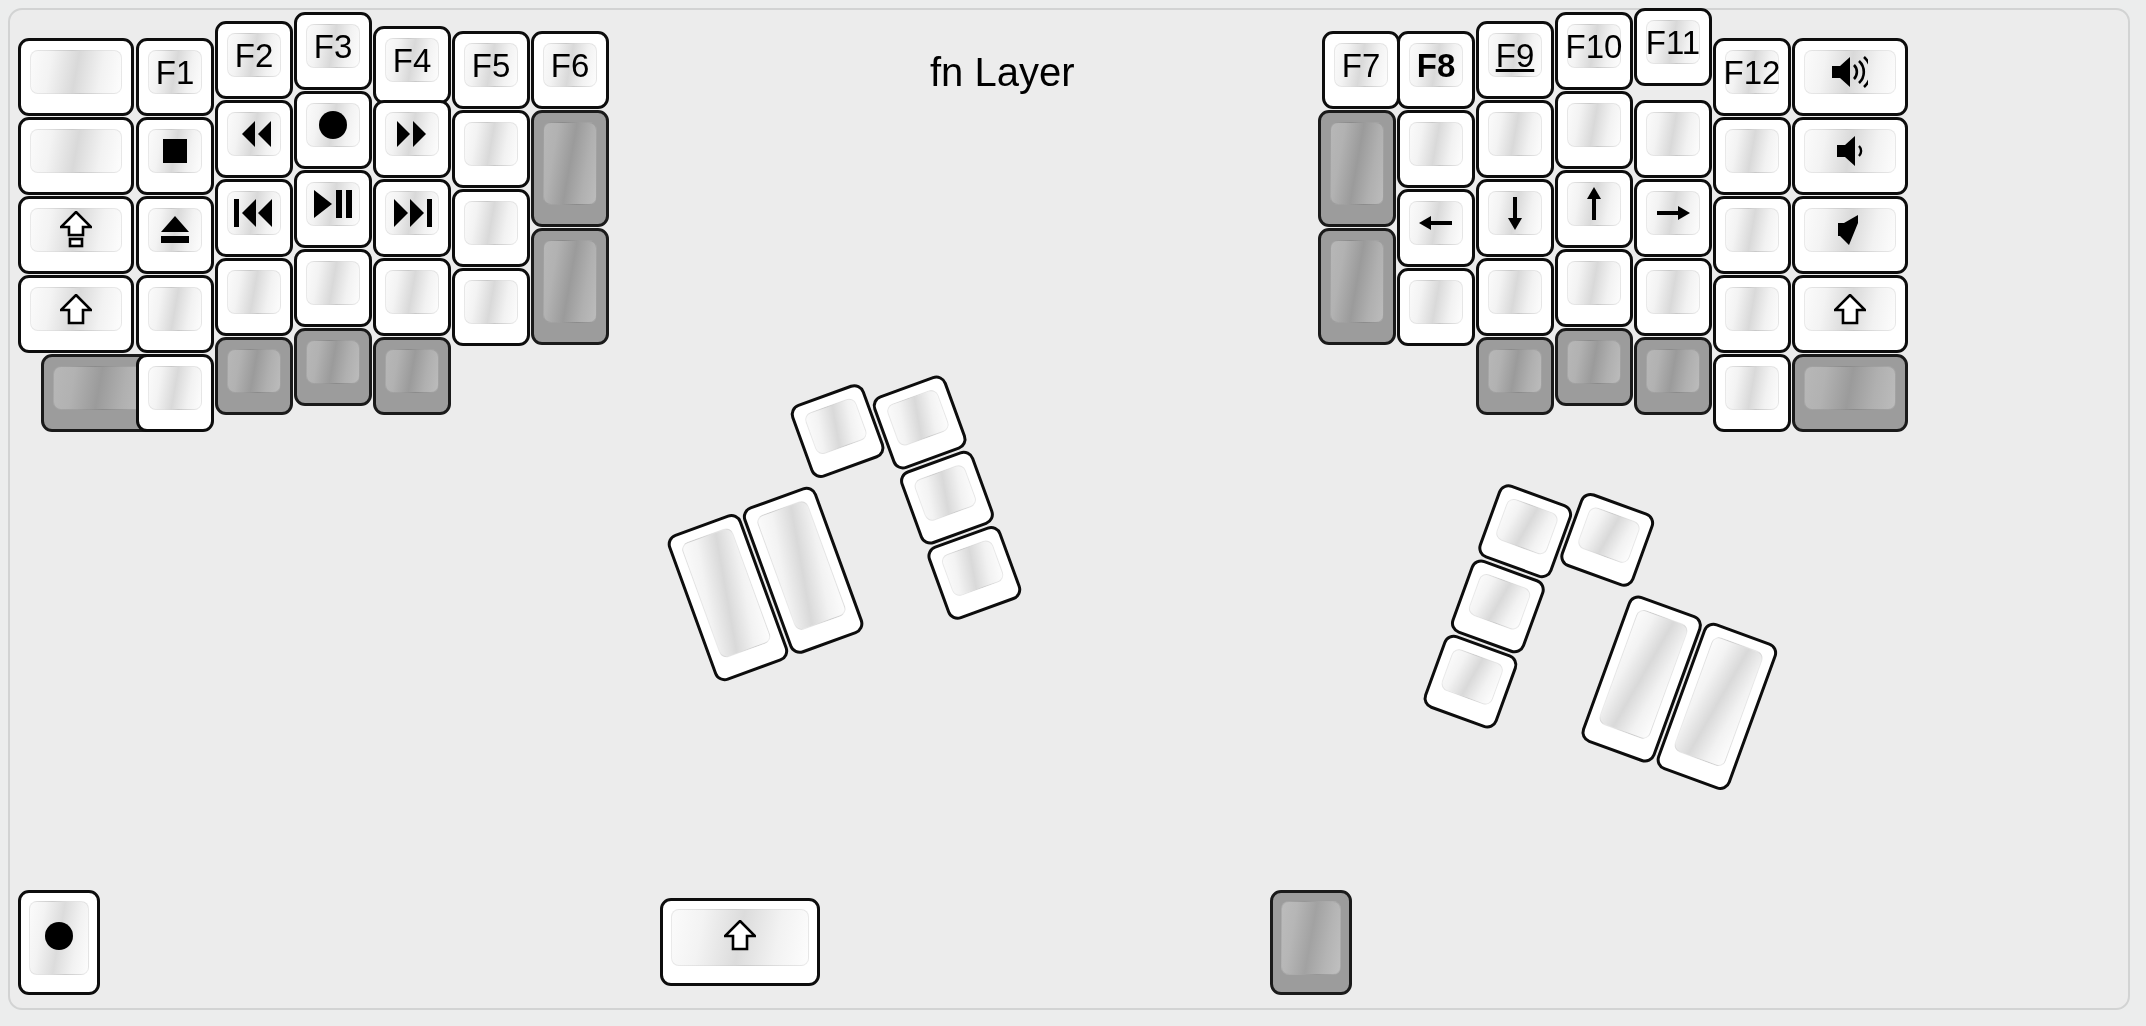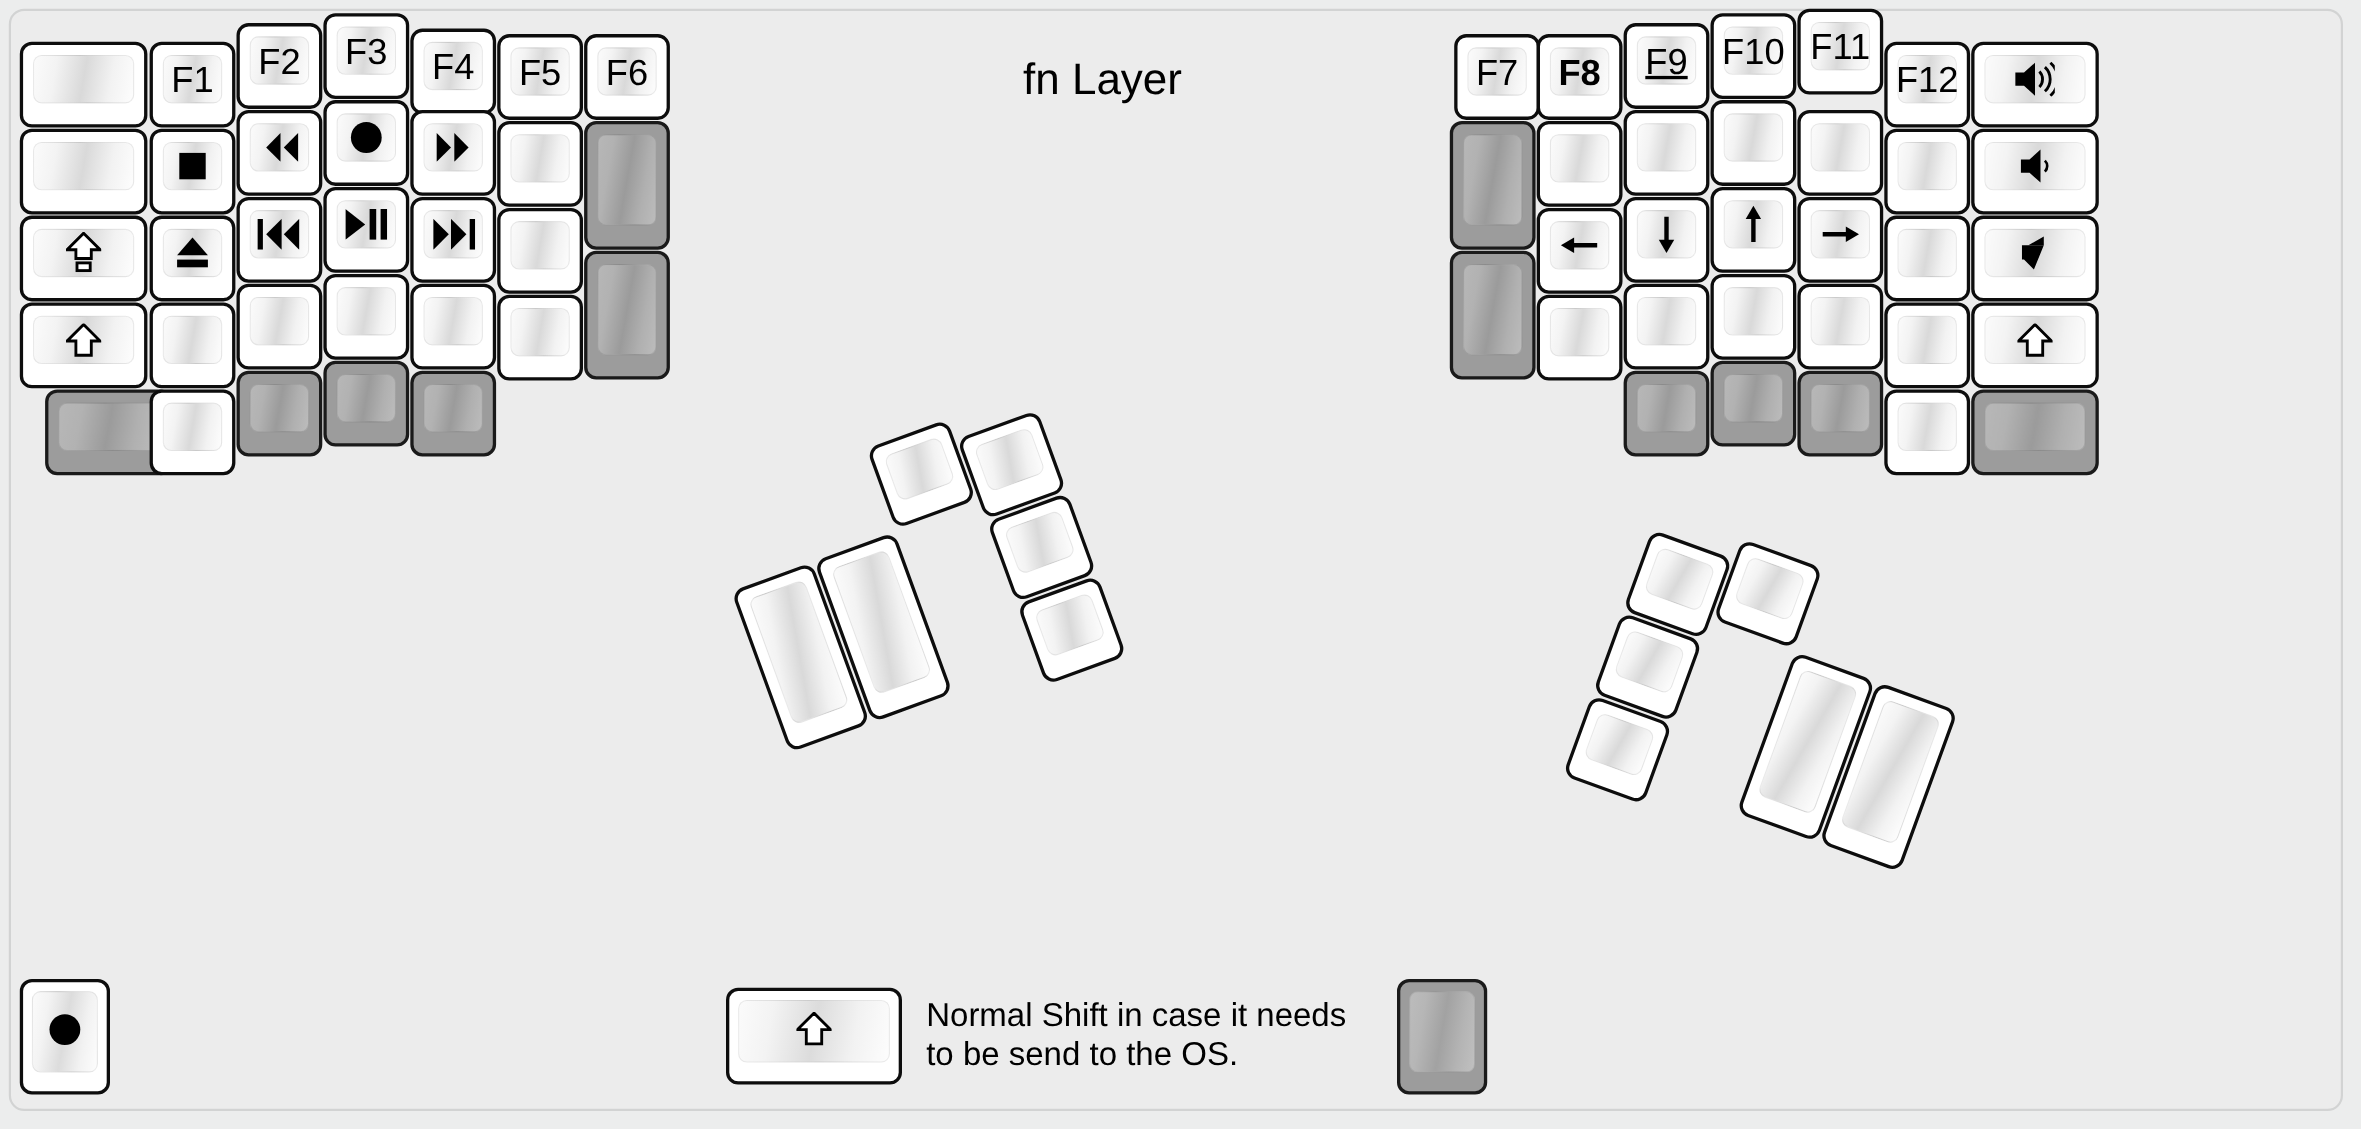--- a/index.html
+++ b/index.html
@@ -480,22 +480,20 @@
             </svg></span>
         </div>
       </div>
       <div class="legend-item" style="left: 660px; top: 898px;">
         <div class="legend-key" style="width: 160px; height: 88px;">
           <div class="inner"></div>
           <span class="glyph"><svg width="32" height="31" viewBox="0 0 32 31" xmlns="http://www.w3.org/2000/svg">
               <path d="M16,1 L31,16 L23,16 L23,29 L9,29 L9,16 L1,16 Z" fill="#fff" stroke="#000" stroke-width="2.6" stroke-linejoin="miter"></path>
             </svg></span>
         </div>
-        <div class="legend-text">Normal Shift in case it needs
-to be send to the OS.</div>
       </div>
       <div class="legend-item" style="left: 1270px; top: 890px;">
         <div class="legend-key gray" style="width: 82px; height: 105px;">
           <div class="inner"></div>
         </div>
       </div>
     </div>
 </div>
 
 </body></html>

